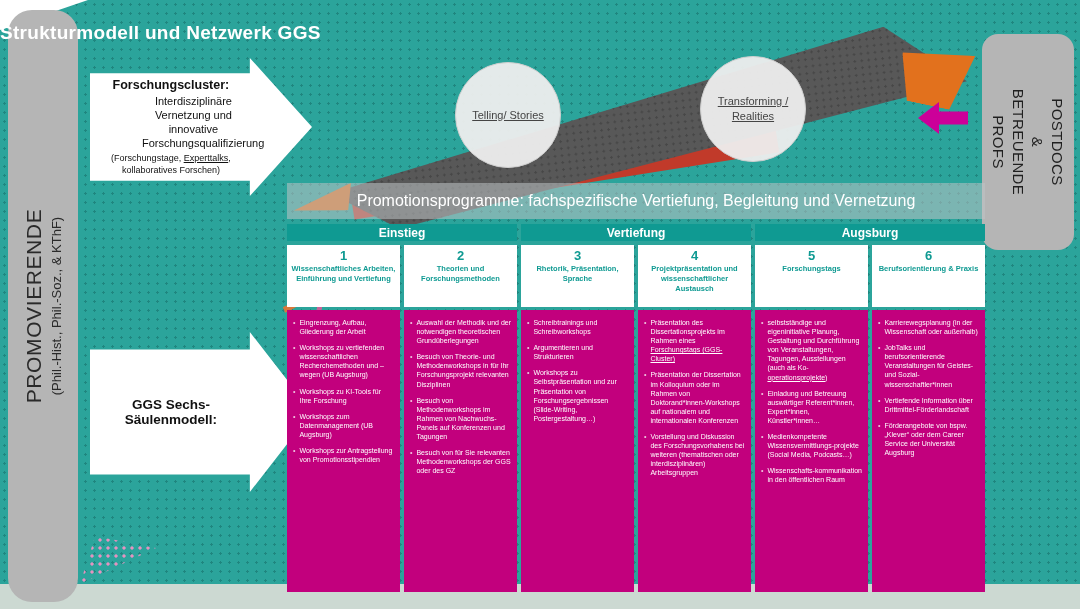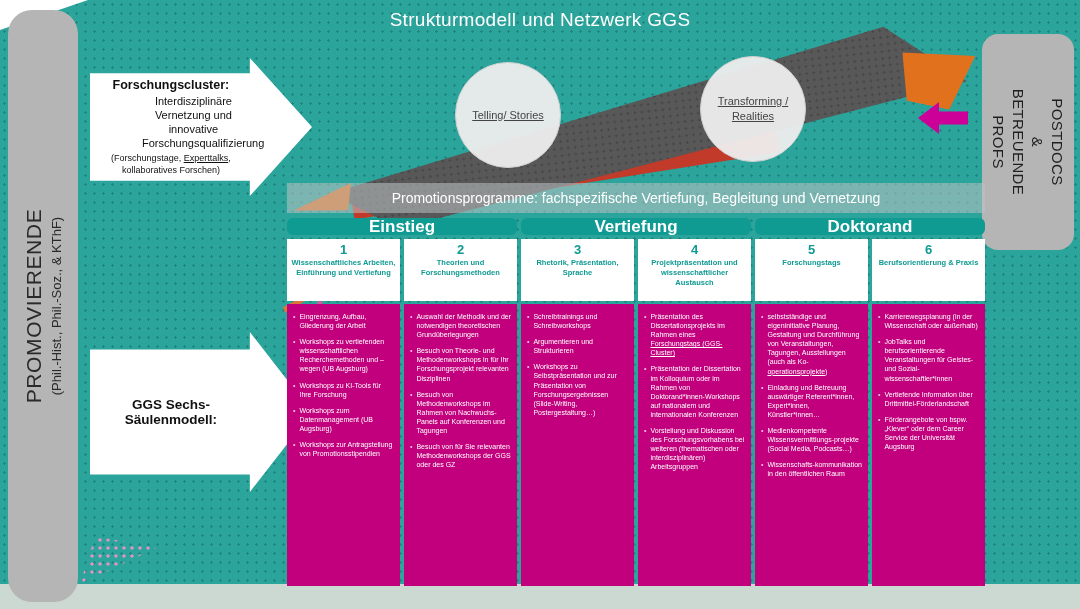--- a/index.html
+++ b/index.html
@@ -33,22 +33,22 @@
     clip-path:polygon(0 50%, 100% 0, 85% 100%); z-index:1; }
   .doodle{ position:absolute; left:278px; top:256px; z-index:1; }
   .pink-dots{ position:absolute; left:80px; top:536px; width:76px; height:48px;
     background-image:radial-gradient(#e593c0 1.5px, transparent 1.7px);
     background-size:8px 8px;
     clip-path:polygon(0 100%, 100% 25%, 20% 0); z-index:1; }
   .bottom-strip{ position:absolute; left:0; top:584px; width:1080px; height:25px;
     background:#ccd9d2; z-index:1; }
 
   
-  .title{ position:absolute; top:9px; left:0; width:1080px; text-align:center;
-    color:#fff; font-size:19px; font-weight:normal; z-index:3; letter-spacing:.3px; }
+  .title{ position:absolute; top:22px; left:0; width:1080px; 
+    color:#fff; font-size:19px; font-weight:bold; z-index:3; letter-spacing:.3px; }
 
   
   .left-panel{ position:absolute; left:8px; top:10px; width:70px; height:592px;
     background:var(--panel,#b5b5b5); border-radius:24px;
     display:flex; align-items:center; justify-content:center; z-index:2; }
   .left-panel-inner{ transform:rotate(-90deg); width:580px; text-align:center; color:#2a2a2a; }
   .lp-title{ font-size:21px; letter-spacing:.6px; }
   .lp-sub{ font-size:13px; margin-top:3px; }
 
   .right-panel{ position:absolute; left:982px; top:34px; width:92px; height:216px;
@@ -80,26 +80,26 @@
   .bubble-telling{ left:455px; top:62px; }
   .bubble-transforming{ left:700px; top:56px; }
 
   
   .magenta-arrow{ position:absolute; left:918px; top:102px; width:50px; height:32px;
     background:var(--accent,#cc0099);
     clip-path:polygon(0 50%,42% 0,42% 30%,100% 30%,100% 70%,42% 70%,42% 100%); z-index:2; }
 
   
   .program{ position:absolute; left:287px; top:183px; width:698px; z-index:2; }
-  .banner{ height:30px; background:rgba(189,195,196,.55); color:#fff; font-size:14px;
+  .banner{ height:36px; background:rgba(189,195,196,.55); color:#fff; font-size:16px;
     display:flex; align-items:center; justify-content:center; margin-bottom:5px;
     text-align:center; }
   .grid{ display:grid; grid-template-columns:repeat(6,1fr); column-gap:4px; row-gap:4px; }
   .phase{ grid-column:span 2; height:17px; background:var(--teal,#0f9a92); color:#fff;
-    font-weight:bold; font-size:17px; display:flex; align-items:center; justify-content:center;border-radius:6px; }
+    font-weight:bold; font-size:12px; display:flex; align-items:center; justify-content:center; }
   .col{ display:flex; flex-direction:column; gap:3px; }
   .col-head{ background:#fff; height:62px; padding:3px 3px 2px; text-align:center; overflow:hidden; }
   .col-num{ color:var(--teal,#0f9a92); font-weight:bold; font-size:13px; }
   .col-title{ color:var(--teal,#0f9a92); font-weight:bold; font-size:7.5px; line-height:1.3; margin-top:1px; }
   .col-body{ background:var(--magenta,#c2007d); height:282px; padding:8px 5px 5px 6px;
     color:#fff; overflow:hidden; word-wrap:break-word; }
   .item{ display:flex; gap:4px; margin-bottom:7px; font-size:7px; line-height:1.3; text-align:left; }
   .bdot{ flex:0 0 auto; color:#efc3df; font-size:7px; }
   .item u, .bubble u, .arrow-note u{ text-underline-offset:1px; }
 </style>
@@ -163,21 +163,21 @@
 
   <div class="magenta-arrow"></div>
 
   <div class="program">
     <div class="banner">Promotionsprogramme: fachspezifische Vertiefung, Begleitung und Vernetzung</div>
 
     <div class="grid">
 
       <div class="phase">Einstieg</div>
       <div class="phase">Vertiefung</div>
-      <div class="phase">Doktorand</div>
+      <div class="phase">Augsburg</div>
 
       <div class="col">
         <div class="col-head">
           <div class="col-num">1</div>
           <div class="col-title">Wissenschaftliches Arbeiten, Einführung und Vertiefung</div>
         </div>
         <div class="col-body">
           <div class="item">
               <span class="bdot">•</span>
               <span>Eingrenzung, Aufbau, Gliederung der Arbeit</span>

